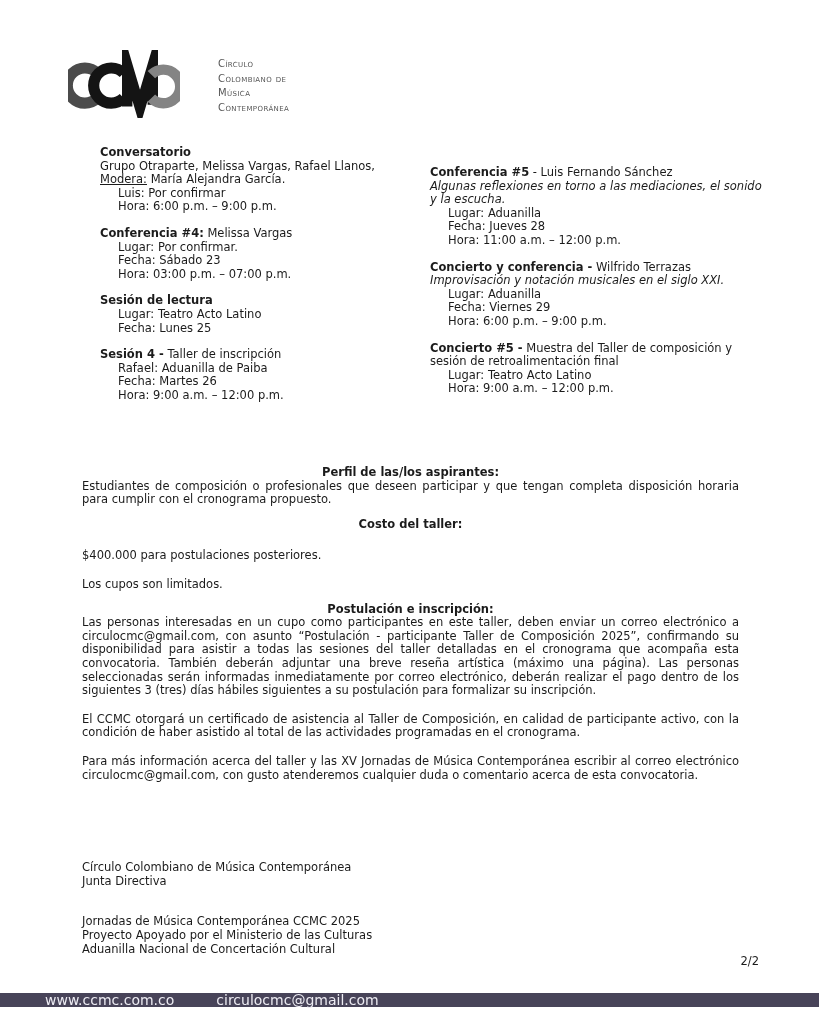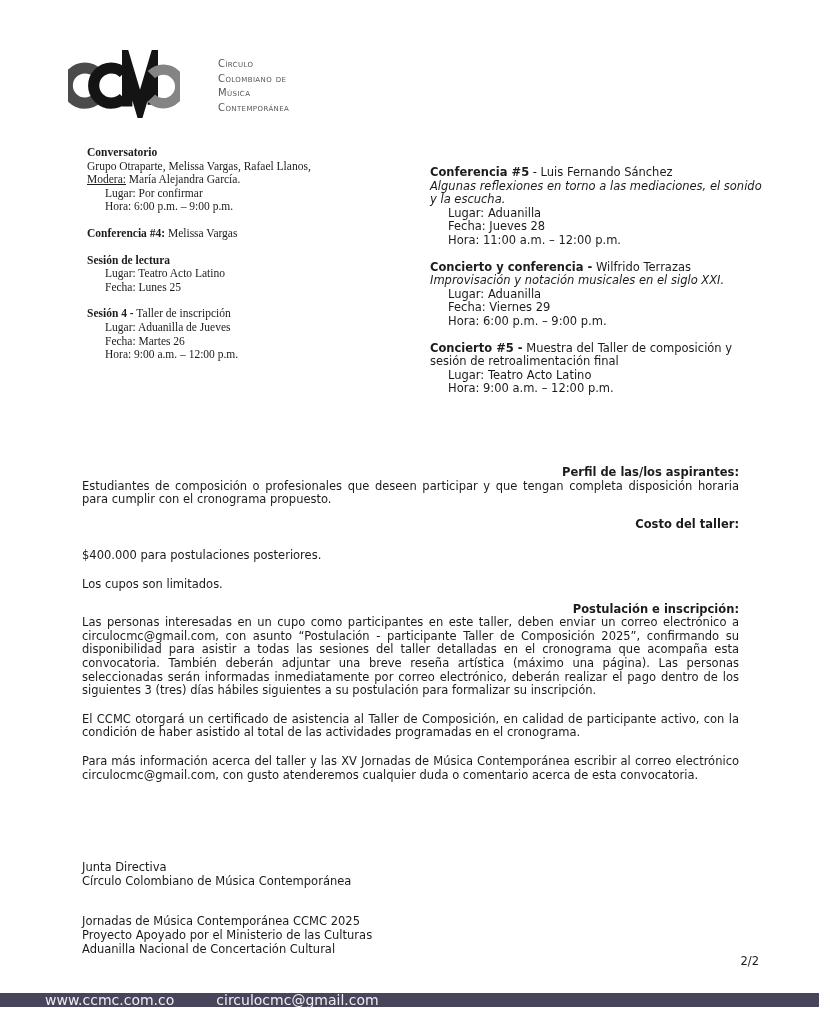--- a/index.html
+++ b/index.html
@@ -13,34 +13,34 @@
   .logo{position:absolute; left:68px; top:50px; display:flex; align-items:flex-start;gap:28px;}
   .logo svg{display:block;}
   .logo-text{
     margin-left:10px; padding-top:7px;
     font-size:10px; line-height:14.5px; letter-spacing:0.4px;
     color:#565656; font-variant:small-caps;
   }
   .logo-text div{white-space:nowrap;}
   
   .sched-col{position:absolute; font-size:11.5px; line-height:13.6px;}
-  .col-left{left:87px; top:146px; width:346px;font-family:Liberation Serif, serif;}
+  .col-left{left:100px; top:146px; width:346px;}
   .col-right{left:430px; top:166px; width:332px;}
   .event{margin-bottom:13px;}
   .event .b{font-weight:700;}
   .event-italic{font-style:italic;}
   .event-details{padding-left:18px;}
   .u{text-decoration:underline;margin-top:8px;}
   
   .main-col{
     position:absolute; left:82px; top:466px; width:657px;
     font-size:11.5px; line-height:13.6px; text-align:justify;
   }
   .section{margin-bottom:11px;}
-  .section-heading{font-weight:700; text-align:right;}
+  .section-heading{font-weight:700; text-align:center;}
   .section-heading.gap{margin-bottom:18px;}
   .para{margin:0 0 15px 0;}
   .para:last-child{margin-bottom:0;}
   
   .signature{position:absolute; left:82px; top:860px; font-size:11.5px; line-height:14px;}
   .credits{position:absolute; left:82px; top:914px; font-size:11.5px; line-height:14px;}
   .page-number{position:absolute; right:60px; top:954px; font-size:11.5px;}
   
   .footer-bar{
     position:absolute; left:0; top:993px; width:819px; height:14px;
@@ -68,38 +68,43 @@
       <div>Contemporánea</div>
     </div>
   </div>
 
   <div class="sched-col col-left" id="sched-left">
       <div class="event">
         <div class="event-title"><span class="b">Conversatorio</span></div>
         <div class="event-line"><span>Grupo Otraparte, Melissa Vargas, Rafael Llanos,</span></div>
         <div class="event-line"><span class="u">Modera:</span><span> María Alejandra García.</span></div>
         <div class="event-details">
-          <div>Lugar: Por confirmar</div>
+          <div>Luis: Por confirmar</div>
           <div>Hora: 6:00 p.m. – 9:00 p.m.</div>
         </div>
       </div>
       <div class="event">
         <div class="event-title"><span class="b">Conferencia #4:</span><span> Melissa Vargas</span></div>
+        <div class="event-details">
+          <div>Lugar: Por confirmar.</div>
+          <div>Fecha: Sábado 23</div>
+          <div>Hora: 03:00 p.m. – 07:00 p.m.</div>
+        </div>
       </div>
       <div class="event">
         <div class="event-title"><span class="b">Sesión de lectura</span></div>
         <div class="event-details">
           <div>Lugar: Teatro Acto Latino</div>
           <div>Fecha: Lunes 25</div>
         </div>
       </div>
       <div class="event">
         <div class="event-title"><span class="b">Sesión 4 -</span><span> Taller de inscripción</span></div>
         <div class="event-details">
-          <div>Lugar: Aduanilla de Jueves</div>
+          <div>Rafael: Aduanilla de Paiba</div>
           <div>Fecha: Martes 26</div>
           <div>Hora: 9:00 a.m. – 12:00 p.m.</div>
         </div>
       </div>
     </div>
   <div class="sched-col col-right" id="sched-right">
       <div class="event">
         <div class="event-title"><span class="b">Conferencia #5</span><span> - Luis Fernando Sánchez</span></div>
         <div class="event-italic">Algunas reflexiones en torno a las mediaciones, el sonido y la escucha.</div>
         <div class="event-details">
@@ -138,22 +143,22 @@
       </div>
       <div class="section">
         <div class="section-heading">Postulación e inscripción:</div>
         <div class="para">Las personas interesadas en un cupo como participantes en este taller, deben enviar un correo electrónico a circulocmc@gmail.com, con asunto “Postulación - participante Taller de Composición 2025”, confirmando su disponibilidad para asistir a todas las sesiones del taller detalladas en el cronograma que acompaña esta convocatoria. También deberán adjuntar una breve reseña artística (máximo una página). Las personas seleccionadas serán informadas inmediatamente por correo electrónico, deberán realizar el pago dentro de los siguientes 3 (tres) días hábiles siguientes a su postulación para formalizar su inscripción.</div>
         <div class="para">El CCMC otorgará un certificado de asistencia al Taller de Composición, en calidad de participante activo, con la condición de haber asistido al total de las actividades programadas en el cronograma.</div>
         <div class="para">Para más información acerca del taller y las XV Jornadas de Música Contemporánea escribir al correo electrónico circulocmc@gmail.com, con gusto atenderemos cualquier duda o comentario acerca de esta convocatoria.</div>
       </div>
     </div>
 
   <div class="signature">
+    <div>Círculo Colombiano de Música Contemporánea</div>
     <div>Junta Directiva</div>
-    <div>Círculo Colombiano de Música Contemporánea</div>
   </div>
 
   <div class="credits">
     <div>Jornadas de Música Contemporánea CCMC 2025</div>
     <div>Proyecto Apoyado por el Ministerio de las Culturas</div>
     <div>Aduanilla Nacional de Concertación Cultural</div>
   </div>
 
   <div class="page-number">2/2</div>
 

